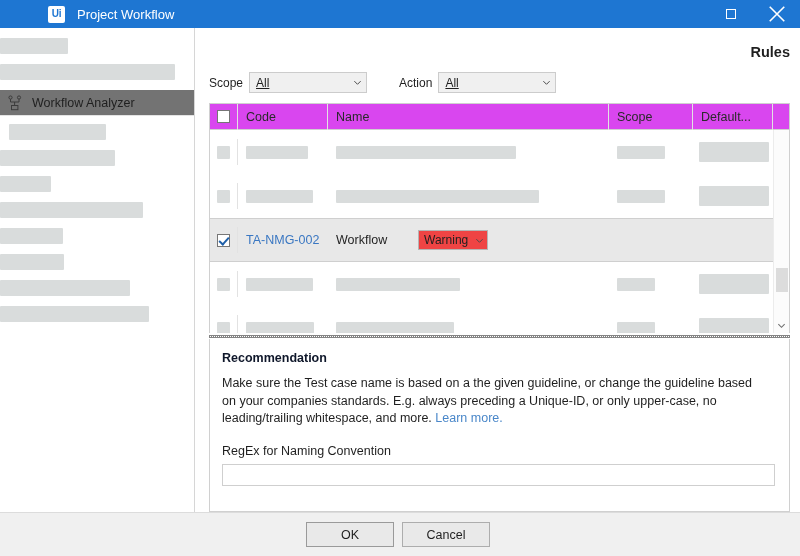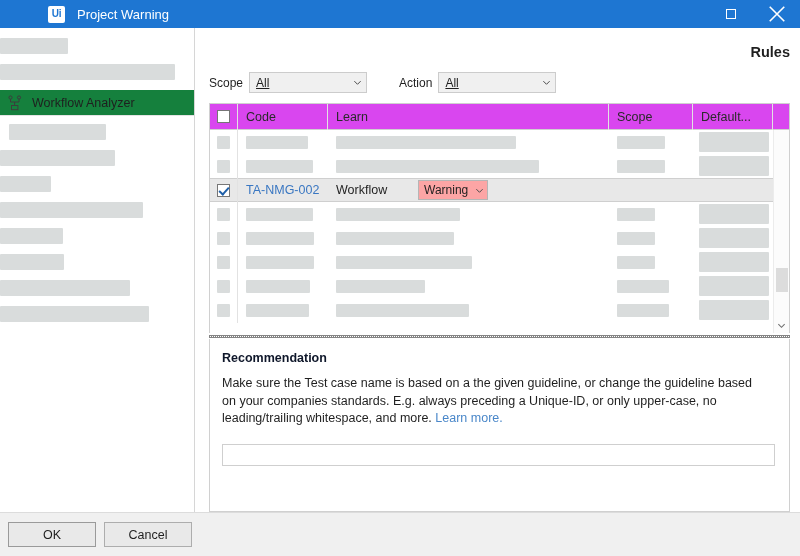--- a/index.html
+++ b/index.html
@@ -97,21 +97,21 @@
     position: relative;
   }
   .redact {
     background: #d9dcdc;
     height: 16px;
     margin: 0 0 10px 0;
     border-radius: 1px;
   }
   .nav-selected {
     height: 26px;
-    background: #15803d;
+    background: #737373;
     display: flex;
     align-items: center;
     border-bottom: 1px solid #e4e4e4;
     margin-bottom: 8px;
     padding-left: 8px;
     box-sizing: border-box;
   }
   .nav-selected .nav-label {
     font-size: 12.5px;
     color: #1f1f1f;
@@ -215,21 +215,21 @@
     box-sizing: border-box;
   }
 
   .tbody {
     flex: 1 1 auto;
     overflow: hidden;
     position: relative;
   }
   .trow {
     display: flex;
-    height: 24px;
+    height: 44px;
     align-items: center;
     box-sizing: border-box;
   }
   .trow.sel {
     background: #e8e8e8;
     border-top: 1px solid #cfcfcf;
     border-bottom: 1px solid #cfcfcf;
   }
   .cell {
     padding: 0 8px;
@@ -257,21 +257,21 @@
     border: solid #1e5fa8;
     border-width: 0 2px 2px 0;
     transform: rotate(42deg);
   }
   .ph { background: #d9dcdc; height: 13px; border-radius: 1px; }
   .ph.chk  { width: 13px; height: 13px; }
   .sev-combo {
     height: 20px;
     width: 72px;
     border: 1px solid #b5b5b5;
-    background: #fca5a5;
+    background: #ef4444;
     display: flex;
     align-items: center;
     padding: 0 3px 0 5px;
     box-sizing: border-box;
     font-size: 12px;
   }
   .sev-combo .cval { flex: 1 1 auto; }
   .sev-ph {
     height: 20px;
     width: 72px;
@@ -374,21 +374,21 @@
   }
 
   
   .footer {
     height: 44px;
     flex: 0 0 44px;
     background: #f0f0f0;
     border-top: 1px solid #dcdcdc;
     display: flex;
     align-items: center;
-    justify-content: flex-start;
+    justify-content: center;
     padding-right: 12px;
     box-sizing: border-box;
   }
   .btn {
     width: 88px;
     height: 25px;
     border: 1px solid #adadad;
     background: #e9e9e9;
     font-family: "Liberation Sans", sans-serif;
     font-size: 12.5px;
@@ -398,21 +398,21 @@
   }
   .btn.primary { border-color: #9a9a9a; }
 </style>
 </head>
 <body>
 
 <div class="window">
 
   <div class="titlebar">
     <div class="logo-box">Ui</div>
-    <div class="title-text">Project Warning</div>
+    <div class="title-text">Project Workflow</div>
     <div class="win-buttons">
       <div class="win-btn">
         <span class="sq"></span>
       </div>
       <div class="win-btn">
         <svg class="wf-icon" width="11" height="11" viewBox="0 0 11 11">
           <path d="M0.5 0.5 L10.5 10.5 M10.5 0.5 L0.5 10.5" stroke="#ffffff" stroke-width="1.1" fill="none"></path>
         </svg>
       </div>
     </div>
@@ -466,21 +466,21 @@
           </svg>
         </div>
       </div>
 
       <div class="table-wrap">
         <div class="thead">
           <div class="col-chk">
             <span class="hdr-chk"></span>
           </div>
           <div class="th col-code">Code</div>
-          <div class="th col-name">Learn</div>
+          <div class="th col-name">Name</div>
           <div class="th col-scope">Scope</div>
           <div class="th col-def">Default...</div>
           <div class="th col-tail"></div>
         </div>
 
         <div class="tbody" id="tbody">
             <div class="trow">
               <div class="cell col-chk">
                 <span class="ph chk"></span>
               </div>
@@ -634,20 +634,21 @@
         </div>
       </div>
 
       <div class="splitter">
         <div class="dots"></div>
       </div>
 
       <div class="reco">
         <h3>Recommendation</h3>
         <p><span>Make sure the Test case name is based on a the given guideline, or change the guideline based on your companies standards. E.g. always preceding a Unique-ID, or only upper-case, no leading/trailing whitespace, and more. </span><a href="#">Learn more.</a></p>
+        <div class="field-label">RegEx for Naming Convention</div>
         <input class="text-input" type="text" value="" style="">
       </div>
     </div>
   </div>
 
   <div class="footer">
     <button class="btn primary">OK</button>
     <button class="btn">Cancel</button>
   </div>
 </div>

